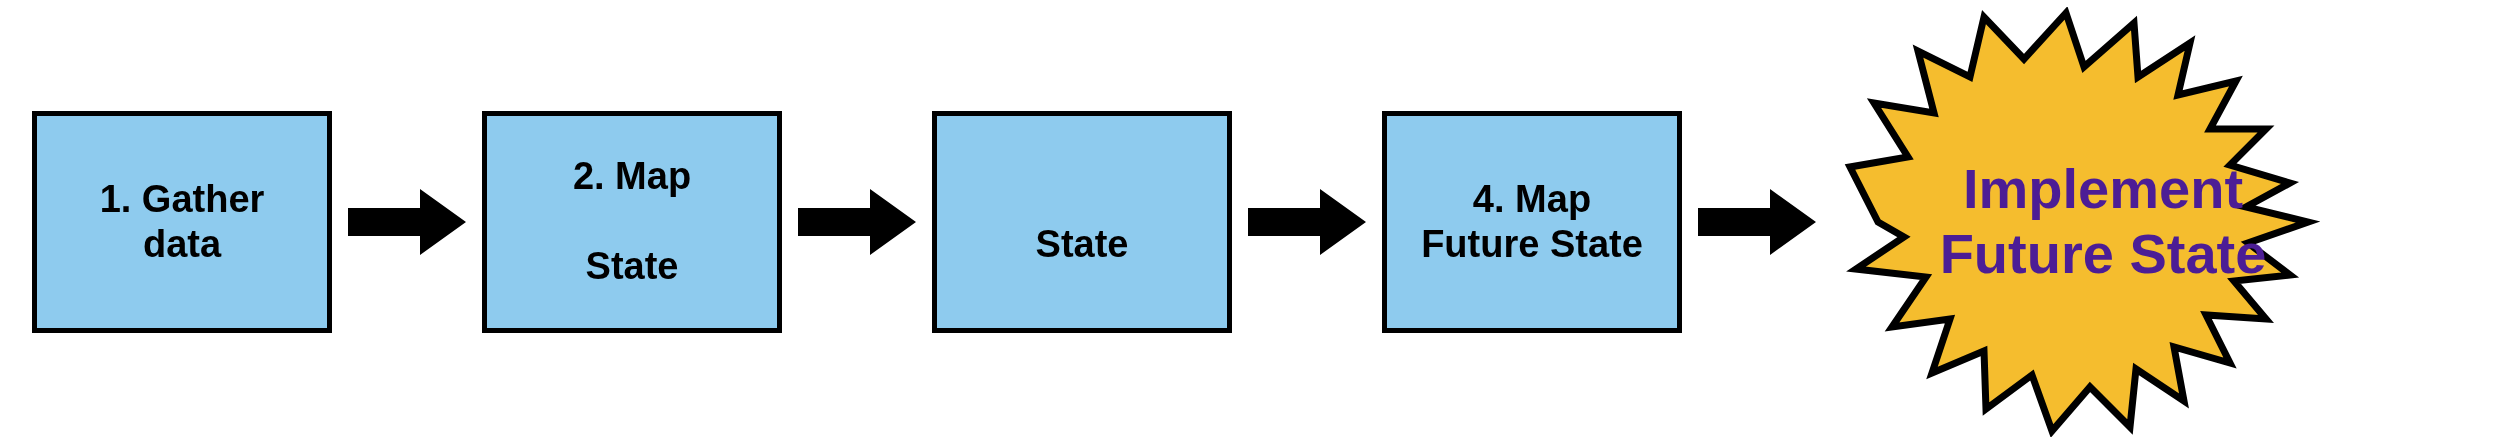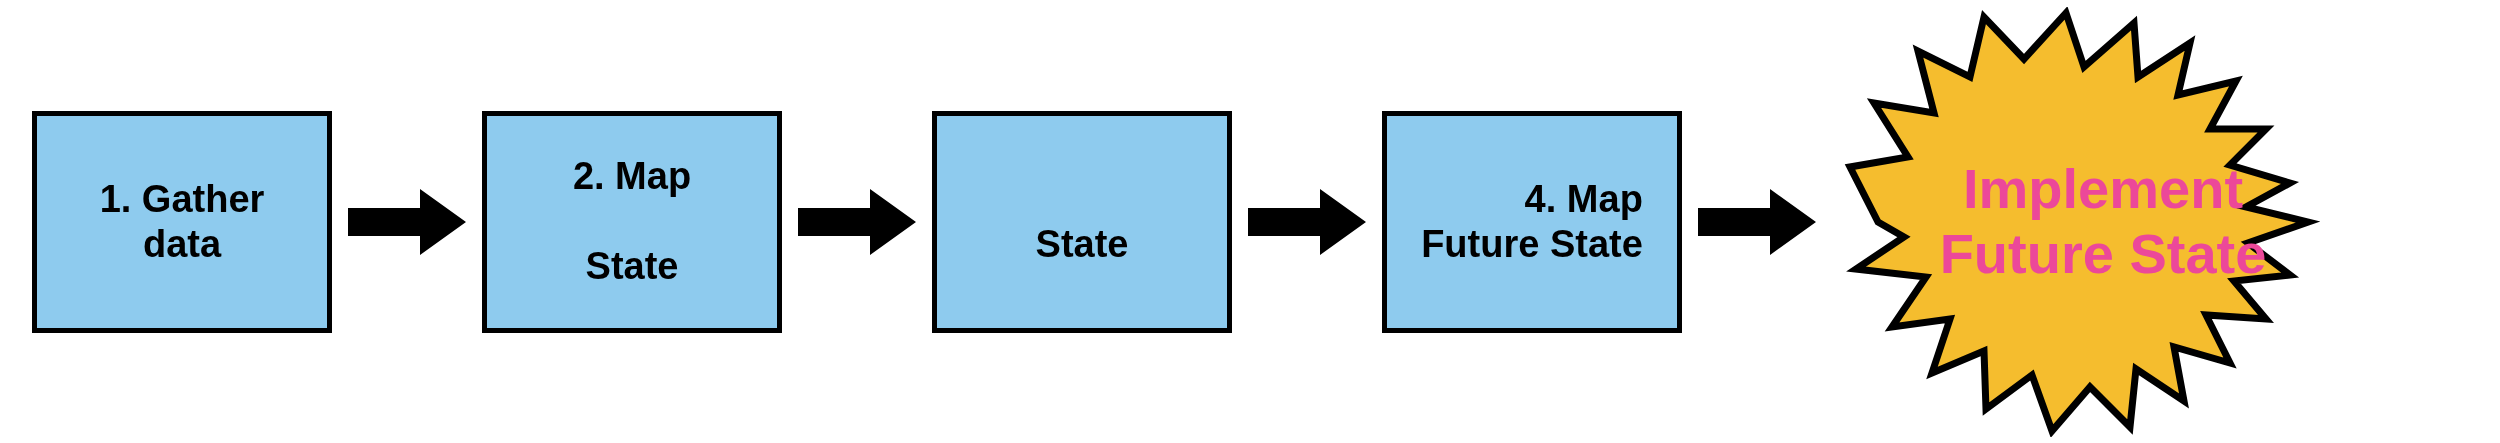--- a/index.html
+++ b/index.html
@@ -42,21 +42,21 @@
     text-align: center;
     color: #000000;
     font-weight: bold;
     font-size: 38px;
     line-height: 1.18;
     flex: 0 0 auto;
   }
   .step-1 { width: 300px; height: 222px; }
   .step-2 { width: 300px; height: 222px; }
   .step-3 { width: 300px; height: 222px; }
-  .step-4 { width: 300px; height: 222px; text-align: right; }
+  .step-4 { width: 300px; height: 222px; }
 
   .step-label {
     padding: 0 10px;
     display: block;
   }
 
   .arrow {
     flex: 0 0 auto;
     width: 118px;
     height: 70px;
@@ -79,21 +79,21 @@
   }
   .burst-wrap svg {
     position: absolute;
     left: 0;
     top: 0;
   }
   .burst-text {
     position: relative;
     z-index: 2;
     text-align: center;
-    color: #ec4899;
+    color: #4c1d95;
     font-weight: bold;
     font-size: 56px;
     line-height: 1.15;
     width: 430px;
   }
 </style>
 </head>
 <body>
 
 <div class="canvas">

